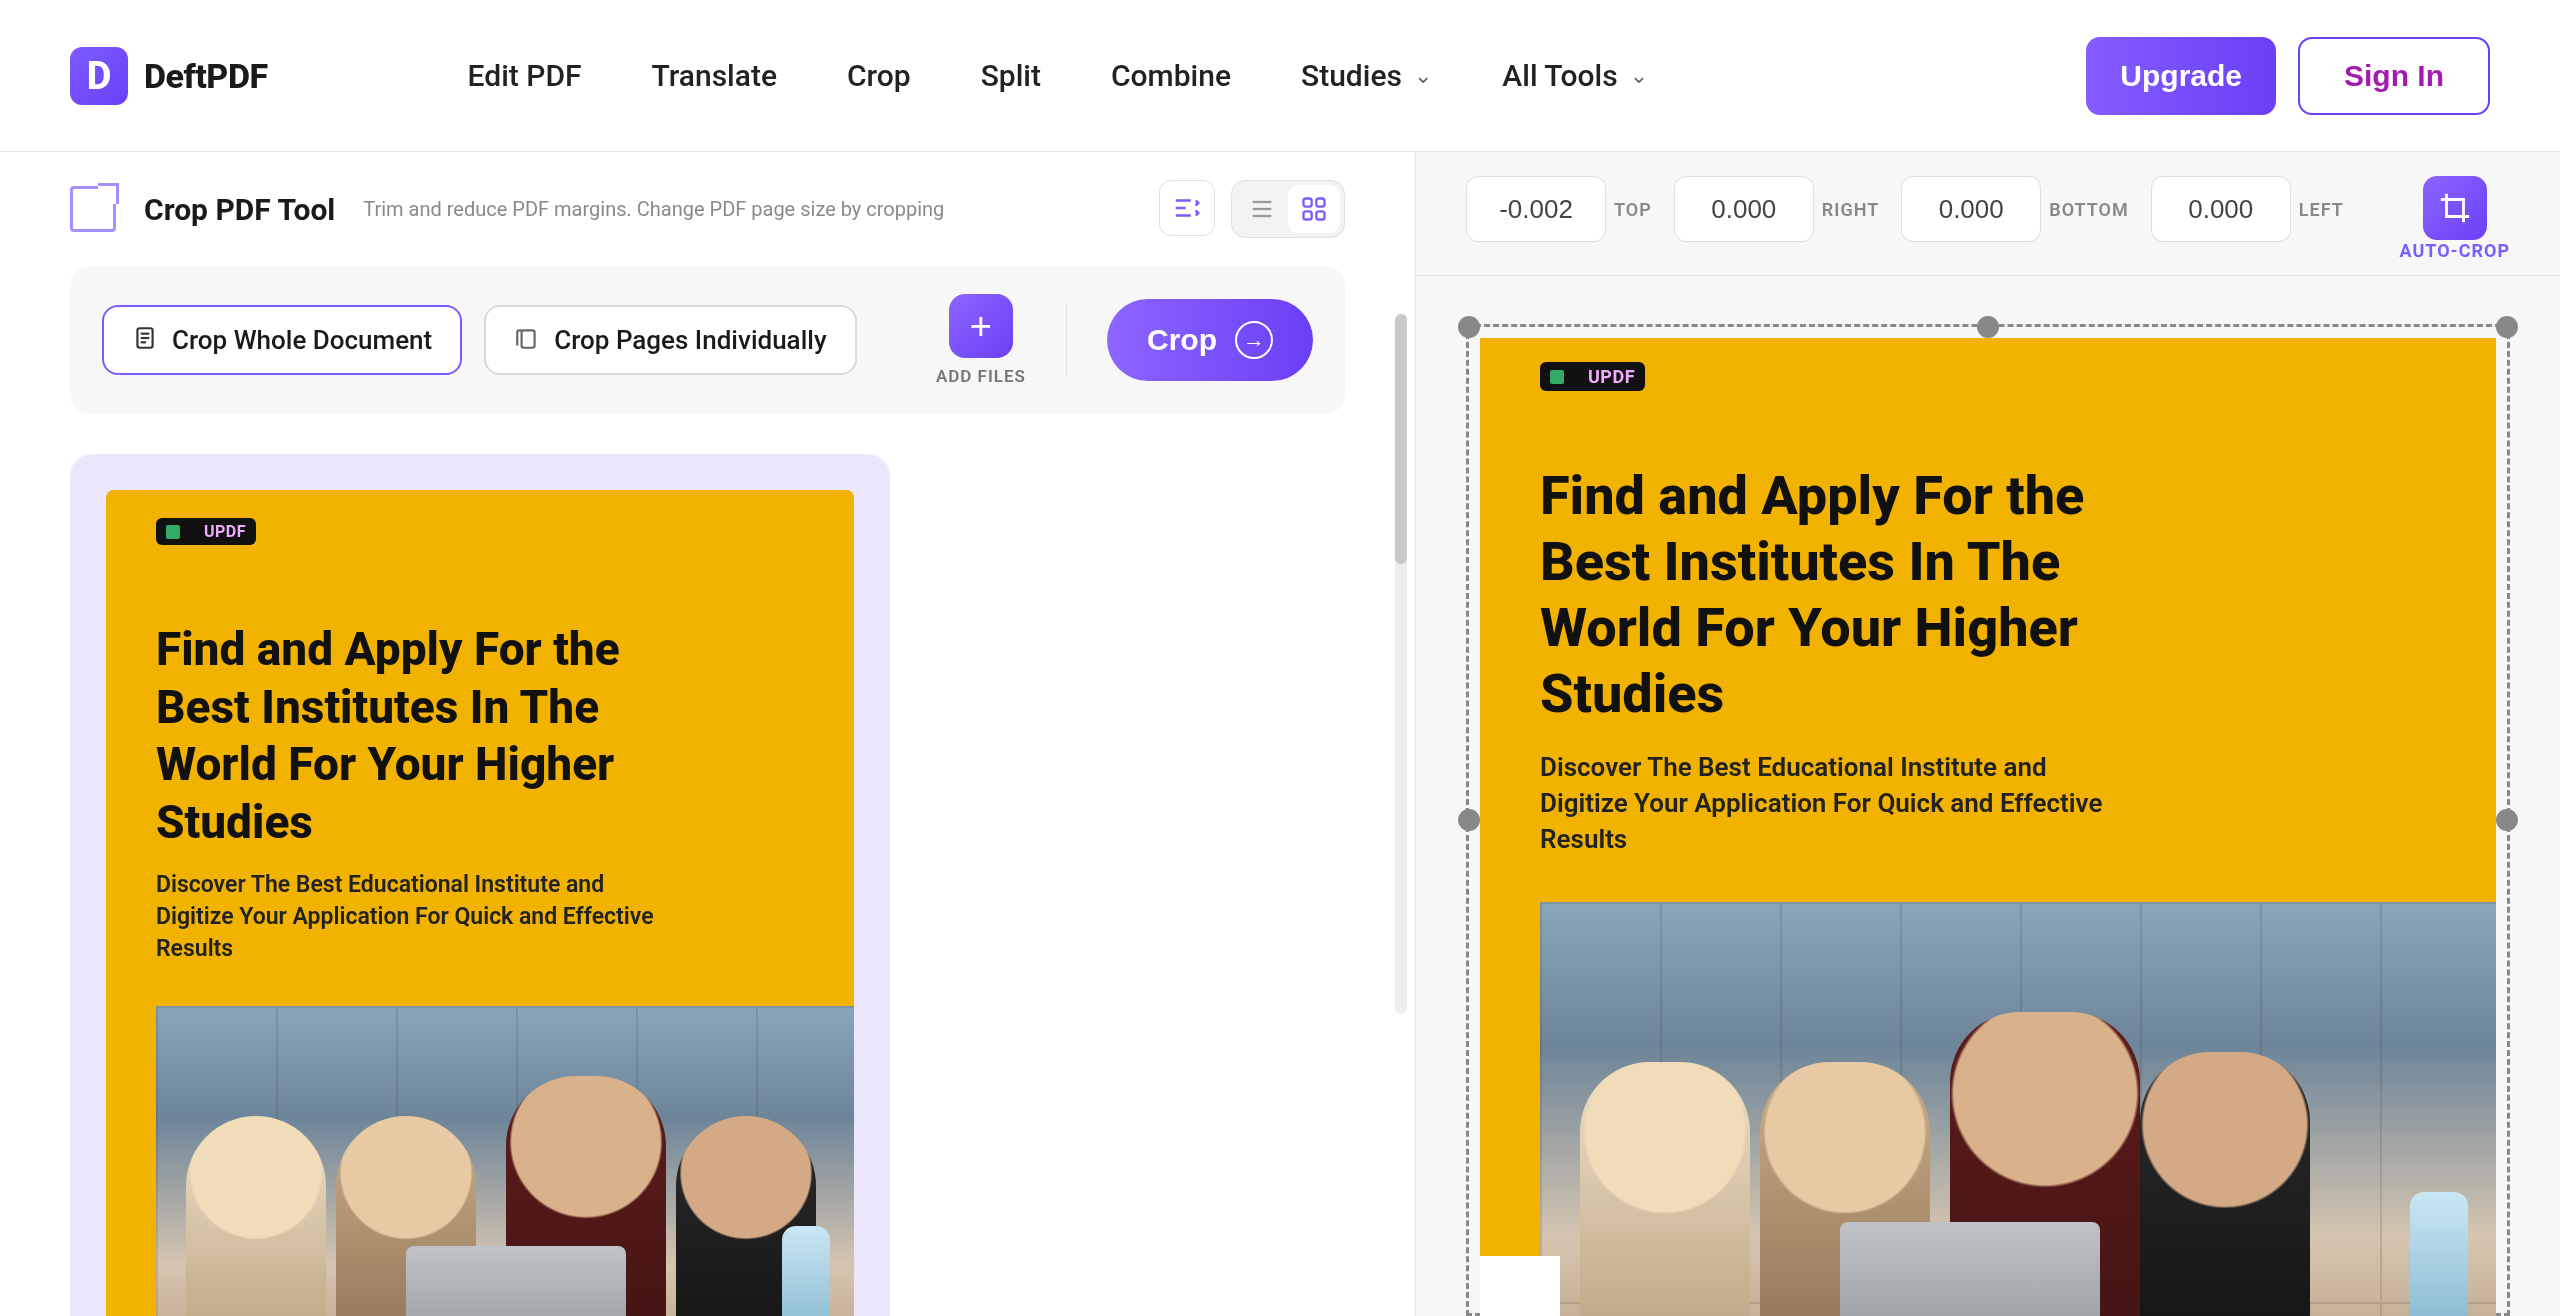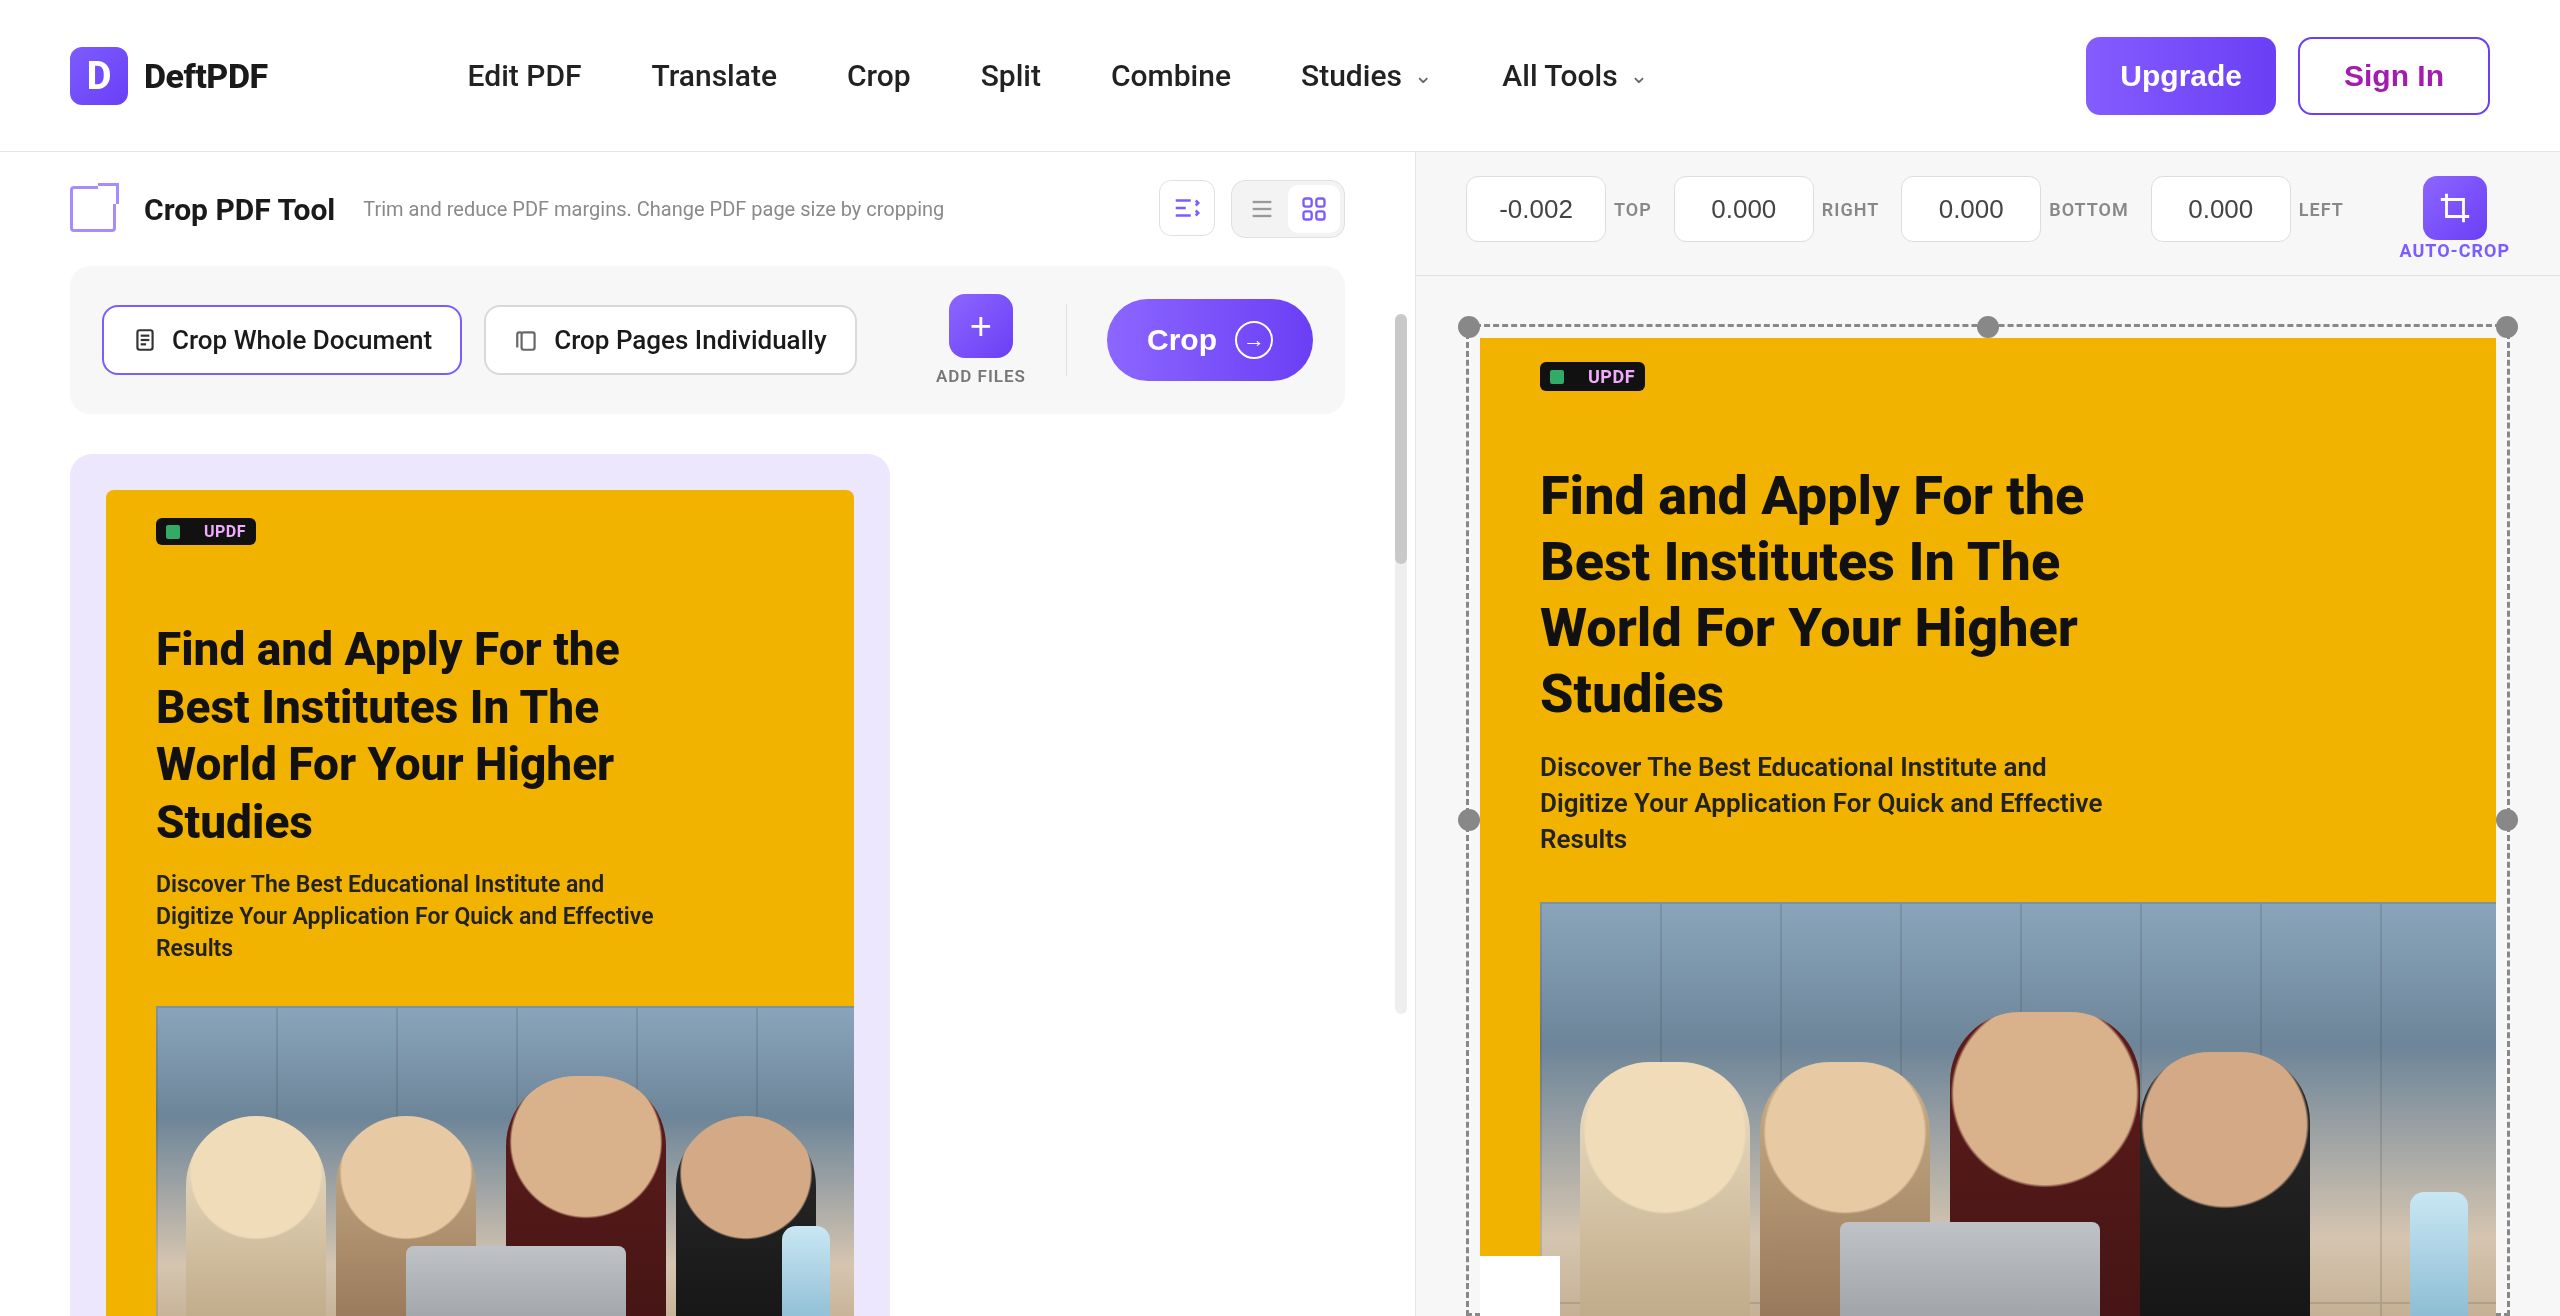--- a/index.html
+++ b/index.html
@@ -162,21 +162,21 @@
   margin: 0 70px;
   background: #f7f7f7;
   border-radius: 20px;
   padding: 28px 32px;
   display: flex;
   align-items: center;
   gap: 22px;
 }
 .chip {
   display: flex;
-  align-items: center;
+  align-items: flex-start;
   gap: 14px;
   padding: 18px 28px;
   border: 2px solid #d9d9d9;
   border-radius: 16px;
   background: #fff;
   font-size: 26px;
   font-weight: 500;
   cursor: pointer;
 }
 .chip.active { border-color: #7a5cff; }

